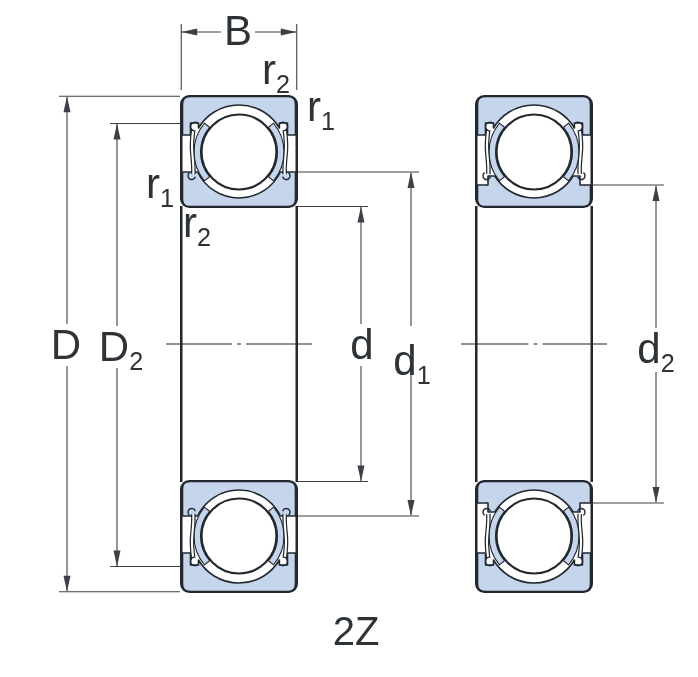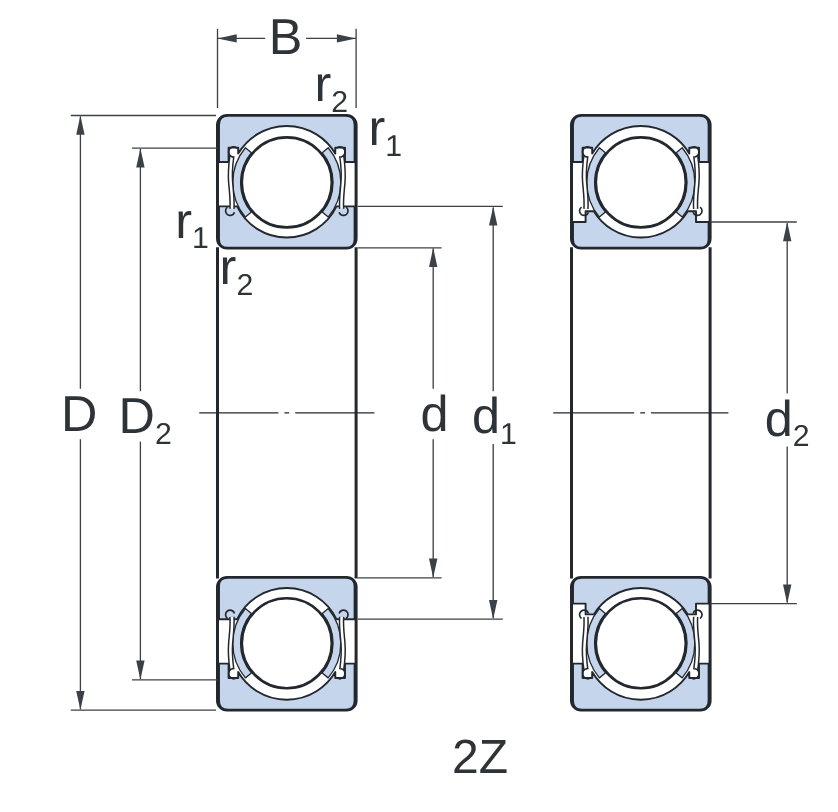--- a/index.html
+++ b/index.html
@@ -23,21 +23,21 @@
   .curl{fill:none;stroke:var(--outline);stroke-width:1.4;}
   .bore{stroke:var(--outline);stroke-width:2.5;fill:none;}
   .cline{stroke:var(--outline);stroke-width:1.1;fill:none;}
   
   .dim{stroke:var(--dimension);stroke-width:1.1;fill:none;}
   .ah{fill:var(--dimension);stroke:none;}
   
   .lbl{position:absolute;transform:translate(-50%,-50%);font-size:42px;line-height:1;
        color:var(--text);white-space:nowrap;}
   .lbl .sub{font-size:.6em;position:relative;top:.34em;}
-  .lbl.caption{font-size:40px;margin-left:44px;}
+  .lbl.caption{font-size:40px;}
 </style>
 </head>
 <body>
 
 <div class="stage">
 
   <svg class="drawing-svg" width="698" height="677" viewBox="0 0 698 677">
     <defs>
 
       <g id="secL">
@@ -171,21 +171,21 @@
   </div>
 
   <div class="lbl" style="left:121px;top:347px">
     <span>D</span><span class="sub">2</span>
   </div>
 
   <div class="lbl" style="left:362px;top:345px">
     <span>d</span>
   </div>
 
-  <div class="lbl" style="left:412px;top:347px">
+  <div class="lbl" style="left:412px;top:361px">
     <span>d</span><span class="sub">1</span>
   </div>
 
   <div class="lbl" style="left:656px;top:349px">
     <span>d</span><span class="sub">2</span>
   </div>
 
   <div class="lbl caption" style="left:356px;top:631px">
     <span>2Z</span>
   </div>

